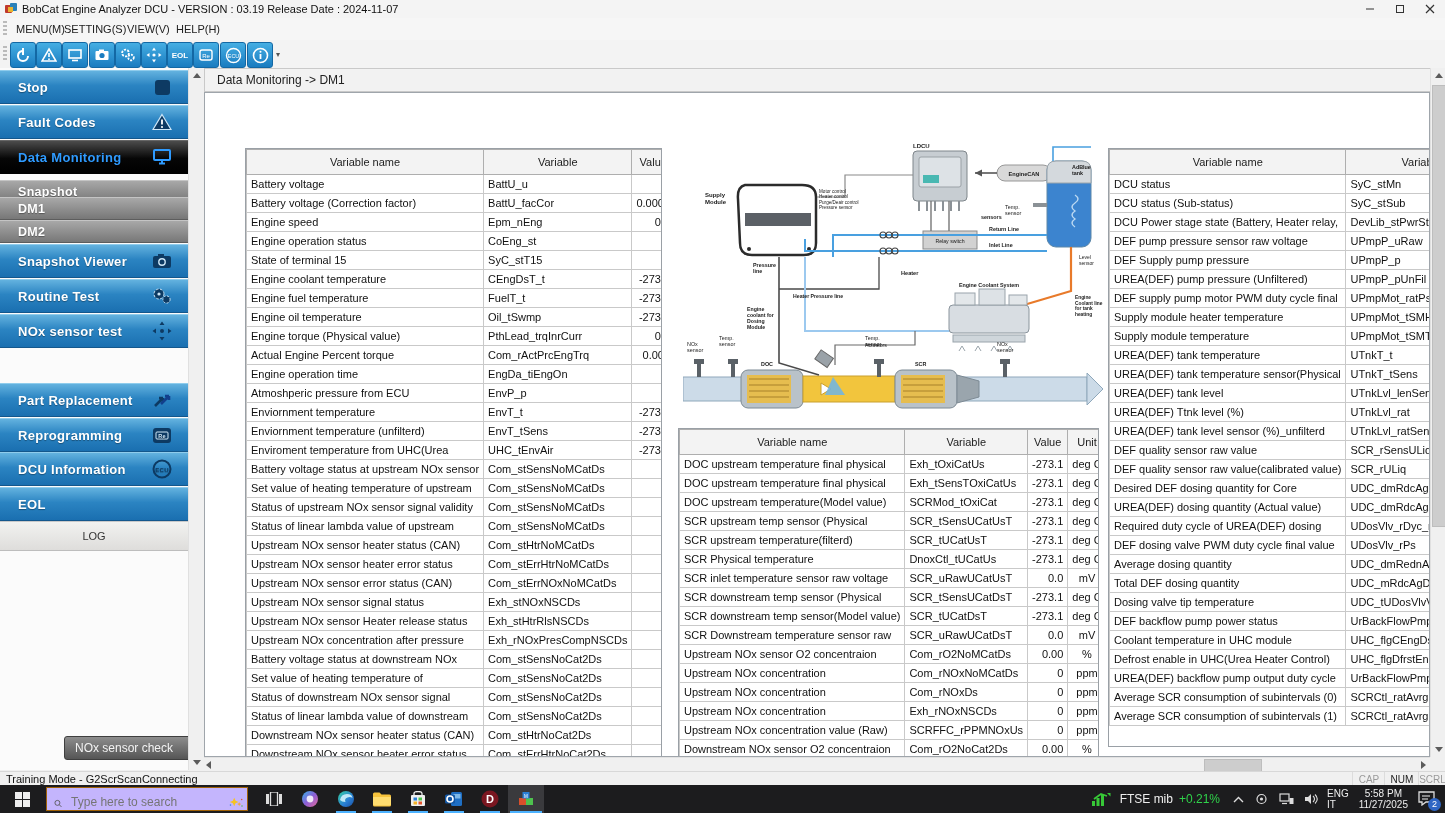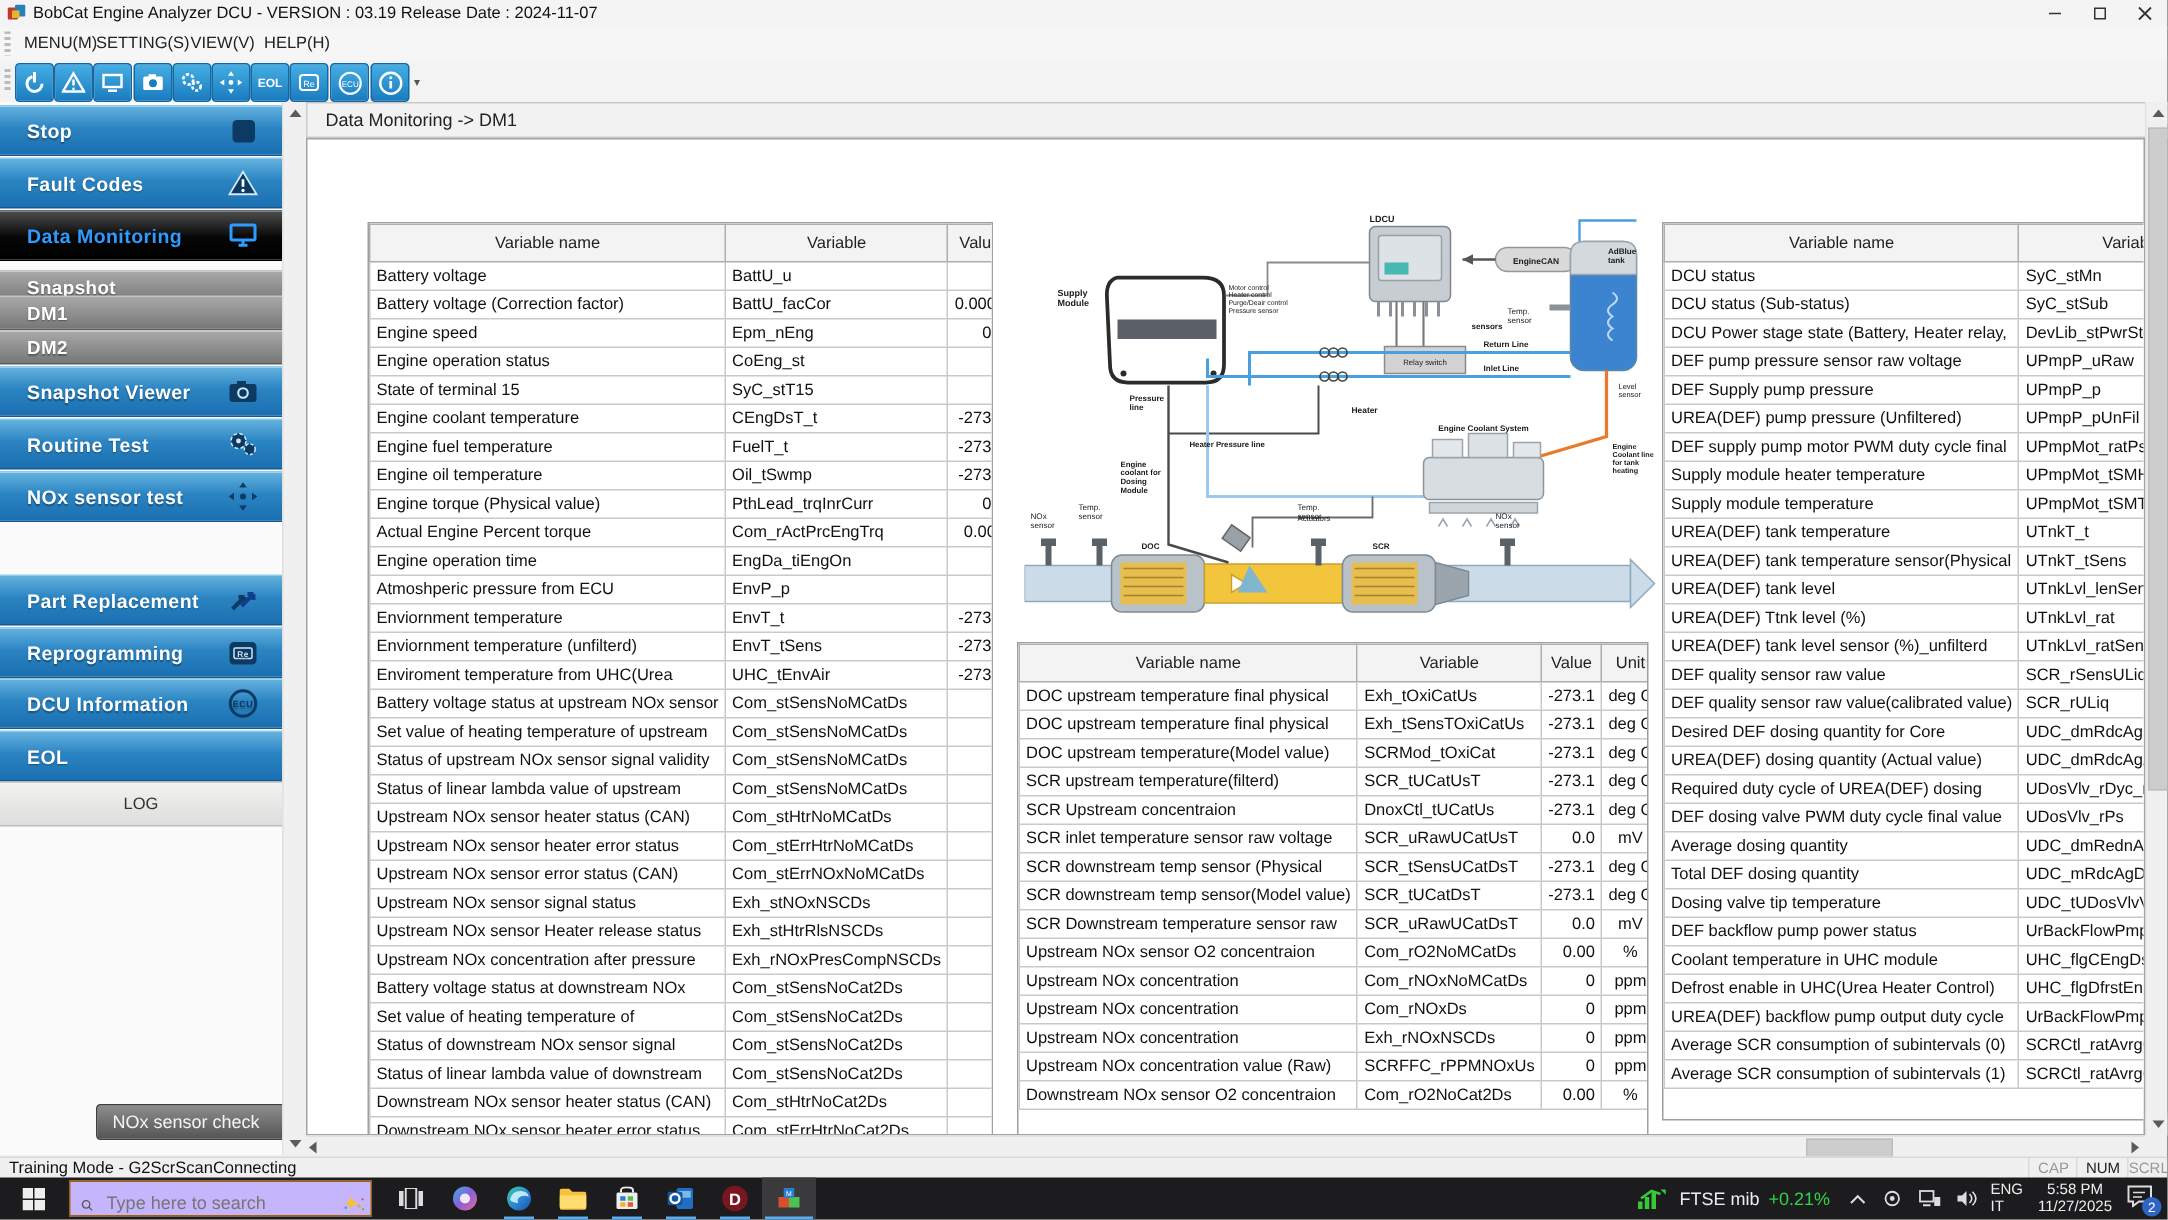--- a/index.html
+++ b/index.html
@@ -642,27 +642,33 @@
               <td class="c-val">-273.1</td>
               <td class="c-unit">deg C</td>
             </tr>
             <tr>
               <td class="c-name">DOC upstream temperature(Model value)</td>
               <td class="c-var">SCRMod_tOxiCat</td>
               <td class="c-val">-273.1</td>
               <td class="c-unit">deg C</td>
             </tr>
             <tr>
+              <td class="c-name">SCR upstream temp sensor (Physical</td>
+              <td class="c-var">SCR_tSensUCatUsT</td>
+              <td class="c-val">-273.1</td>
+              <td class="c-unit">deg C</td>
+            </tr>
+            <tr>
               <td class="c-name">SCR upstream temperature(filterd)</td>
               <td class="c-var">SCR_tUCatUsT</td>
               <td class="c-val">-273.1</td>
               <td class="c-unit">deg C</td>
             </tr>
             <tr>
-              <td class="c-name">SCR Upstream concentraion</td>
+              <td class="c-name">SCR Physical temperature</td>
               <td class="c-var">DnoxCtl_tUCatUs</td>
               <td class="c-val">-273.1</td>
               <td class="c-unit">deg C</td>
             </tr>
             <tr>
               <td class="c-name"> SCR inlet temperature sensor raw voltage</td>
               <td class="c-var">SCR_uRawUCatUsT</td>
               <td class="c-val">0.0</td>
               <td class="c-unit">mV</td>
             </tr>

